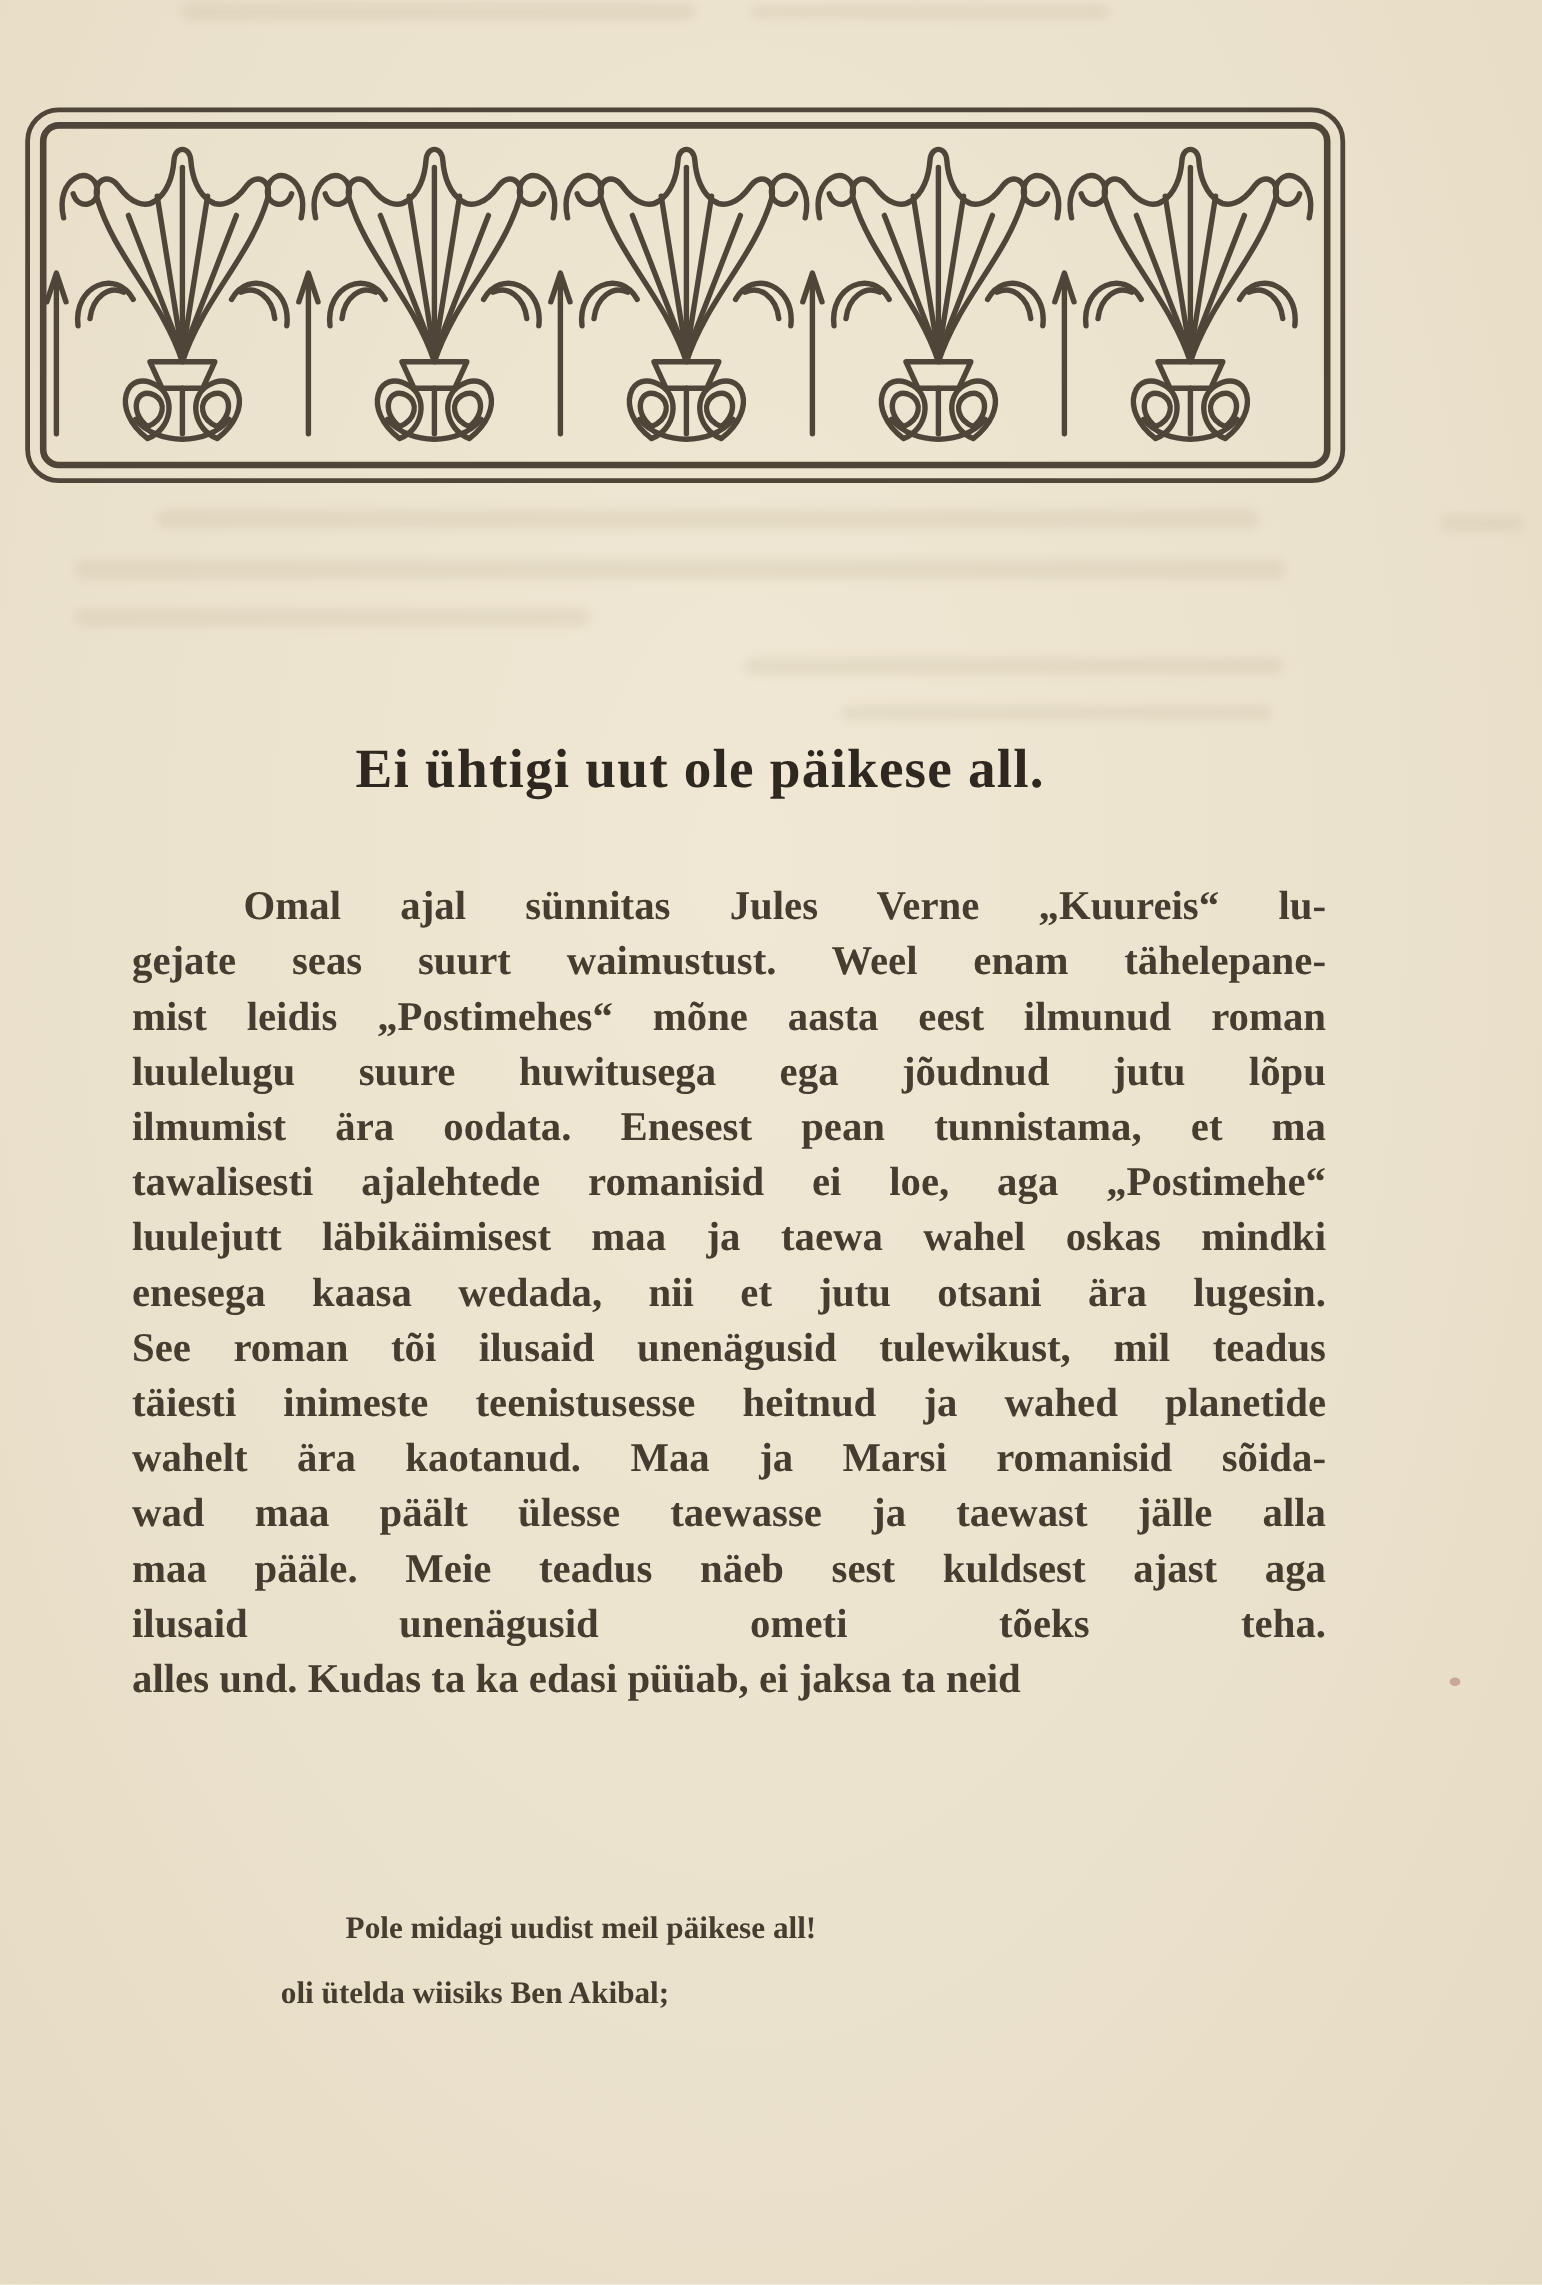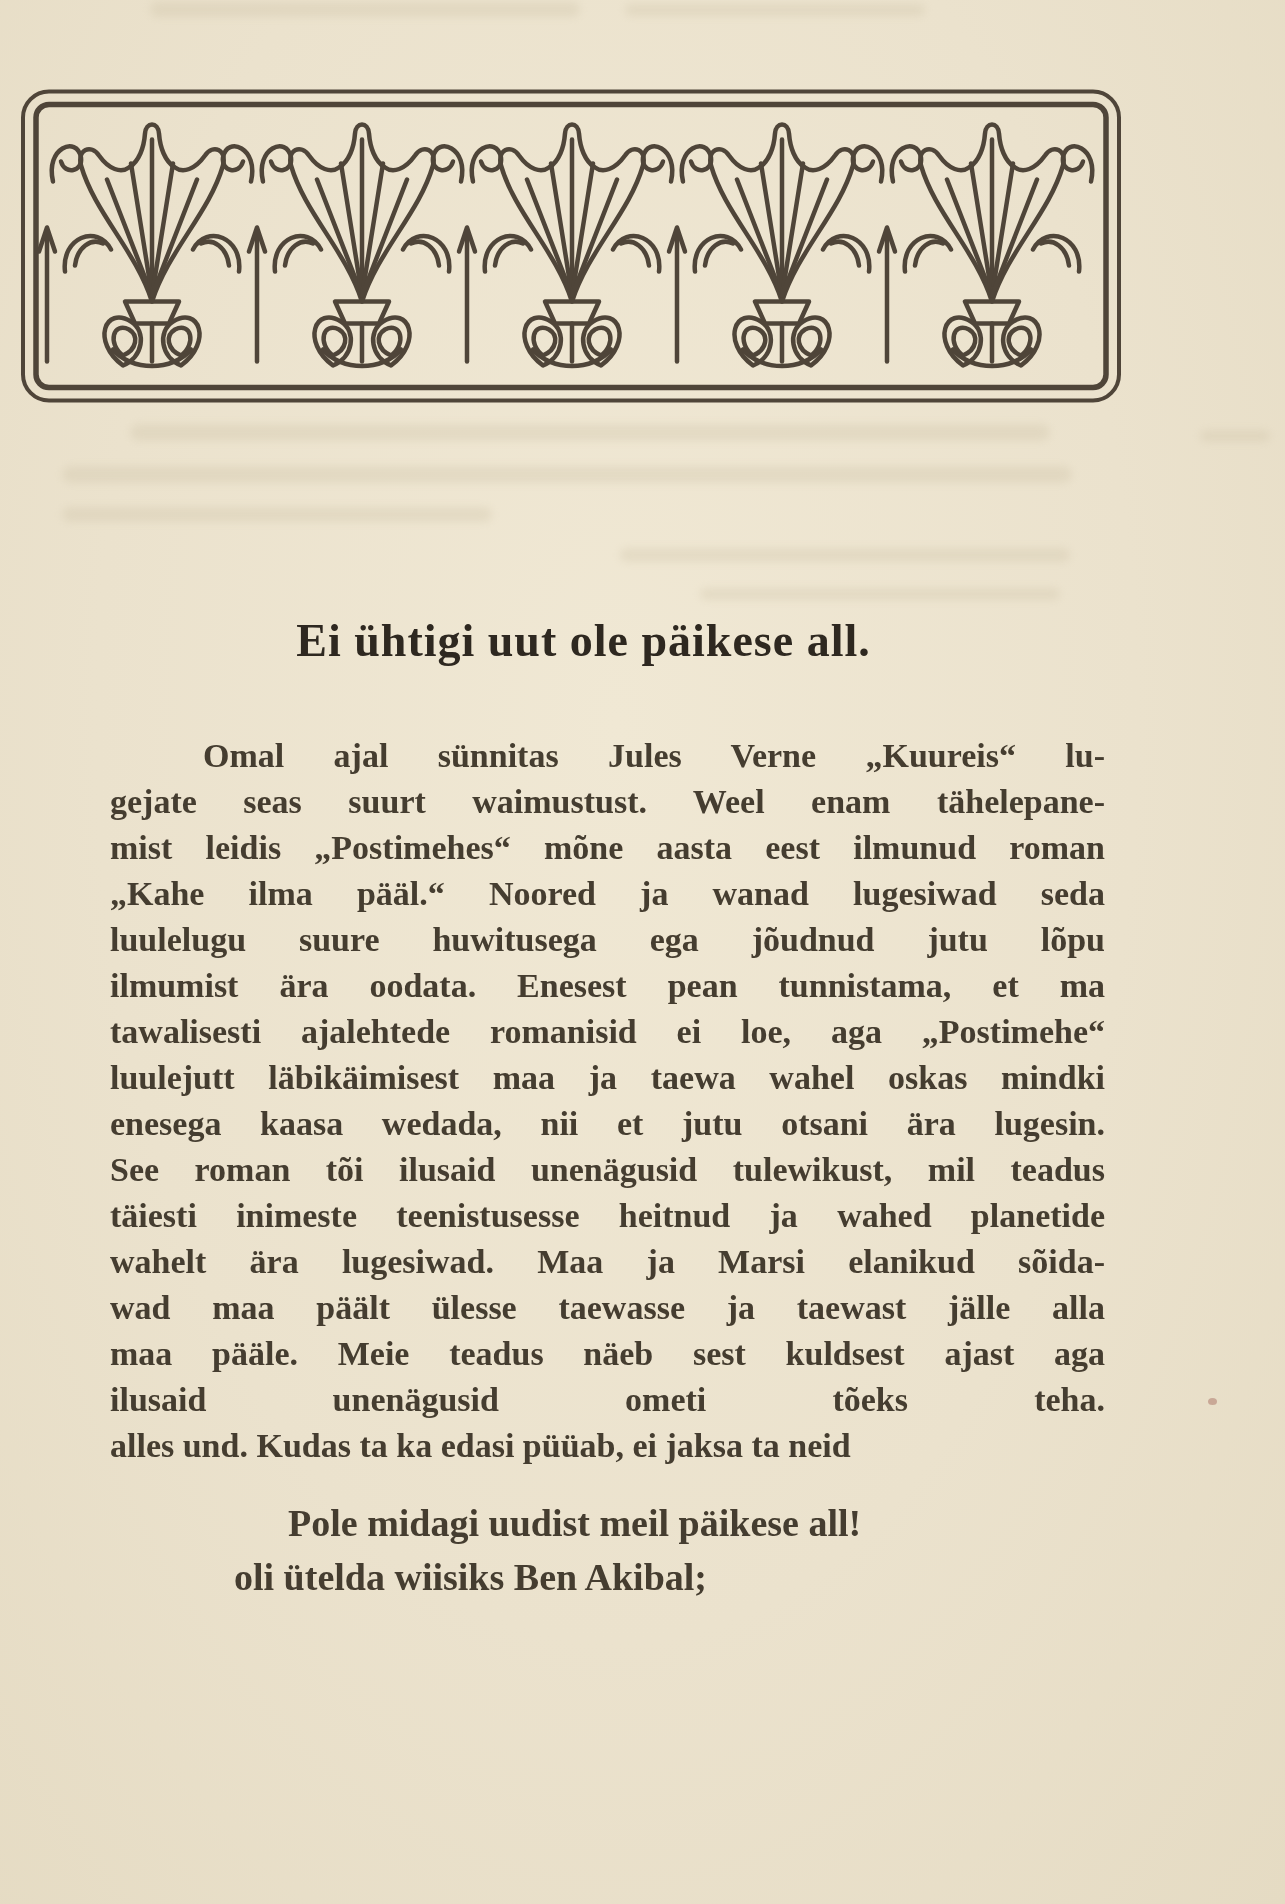--- a/index.html
+++ b/index.html
@@ -31,22 +31,22 @@
   }
   .para .line { height:46px; line-height:46px; }
   .justify-lines .line { text-align:justify; text-align-last:justify;margin-left:48px; }
   .last-left .line:last-child { text-align-last:left; }
   .indent-first .line:first-child { text-indent:93px; }
   #para1 { top:733px; }
   #para2 { top:1706px; }
 
   
   .verse {
-    position:absolute; left:234px; top:1496px;
-    font-size:38px; font-weight:bold; color:#453d30;
+    position:absolute; left:234px; top:1580px;
+    font-size:26px; font-weight:bold; color:#453d30;
   }
   .verse .line { height:54px; line-height:54px; }
   .verse .line:first-child { margin-left:54px; }
 
   
   .ghost {
     position:absolute; background:#c2b698; opacity:.24;
     filter:blur(4px); border-radius:9px;
   }
   .speck { position:absolute; width:9px; height:7px; background:#c09a8a;
@@ -108,29 +108,28 @@
     <use href="#palmette" x="658" y="22"></use>
     <use href="#palmette" x="868" y="22"></use>
   </svg>
 
   <div class="title">Ei ühtigi uut ole päikese all.</div>
 
   <div id="para1" class="para justify-lines indent-first last-left">
       <div class="line">Omal ajal sünnitas Jules Verne „Kuureis“ lu-</div>
       <div class="line">gejate seas suurt waimustust.  Weel enam tähelepane-</div>
       <div class="line">mist leidis „Postimehes“ mõne aasta eest ilmunud roman</div>
-      <div class="line">„Kahe ilma pääl.“  Noored ja wanad lugesiwad seda</div>
       <div class="line">luulelugu suure huwitusega ega jõudnud jutu lõpu</div>
       <div class="line">ilmumist ära oodata.  Enesest pean tunnistama, et ma</div>
       <div class="line">tawalisesti ajalehtede romanisid ei loe, aga „Postimehe“</div>
       <div class="line">luulejutt läbikäimisest maa ja taewa wahel oskas mindki</div>
       <div class="line">enesega kaasa wedada, nii et jutu otsani ära lugesin.</div>
       <div class="line">See roman tõi ilusaid unenägusid tulewikust, mil teadus</div>
       <div class="line">täiesti inimeste teenistusesse heitnud ja wahed planetide</div>
-      <div class="line">wahelt ära lugesiwad.  Maa ja Marsi elanikud sõida-</div>
+      <div class="line">wahelt ära kaotanud.  Maa ja Marsi romanisid sõida-</div>
       <div class="line">wad maa päält ülesse taewasse ja taewast jälle alla</div>
       <div class="line">maa pääle.  Meie teadus näeb sest kuldsest ajast aga</div>
       <div class="line">ilusaid unenägusid ometi tõeks teha.</div>
       <div class="line">alles und.  Kudas ta ka edasi püüab, ei jaksa ta neid</div>
     </div>
 
   <div class="verse">
       <div class="line">Pole midagi uudist meil päikese all!</div>
       <div class="line">oli ütelda wiisiks Ben Akibal;</div>
     </div>

